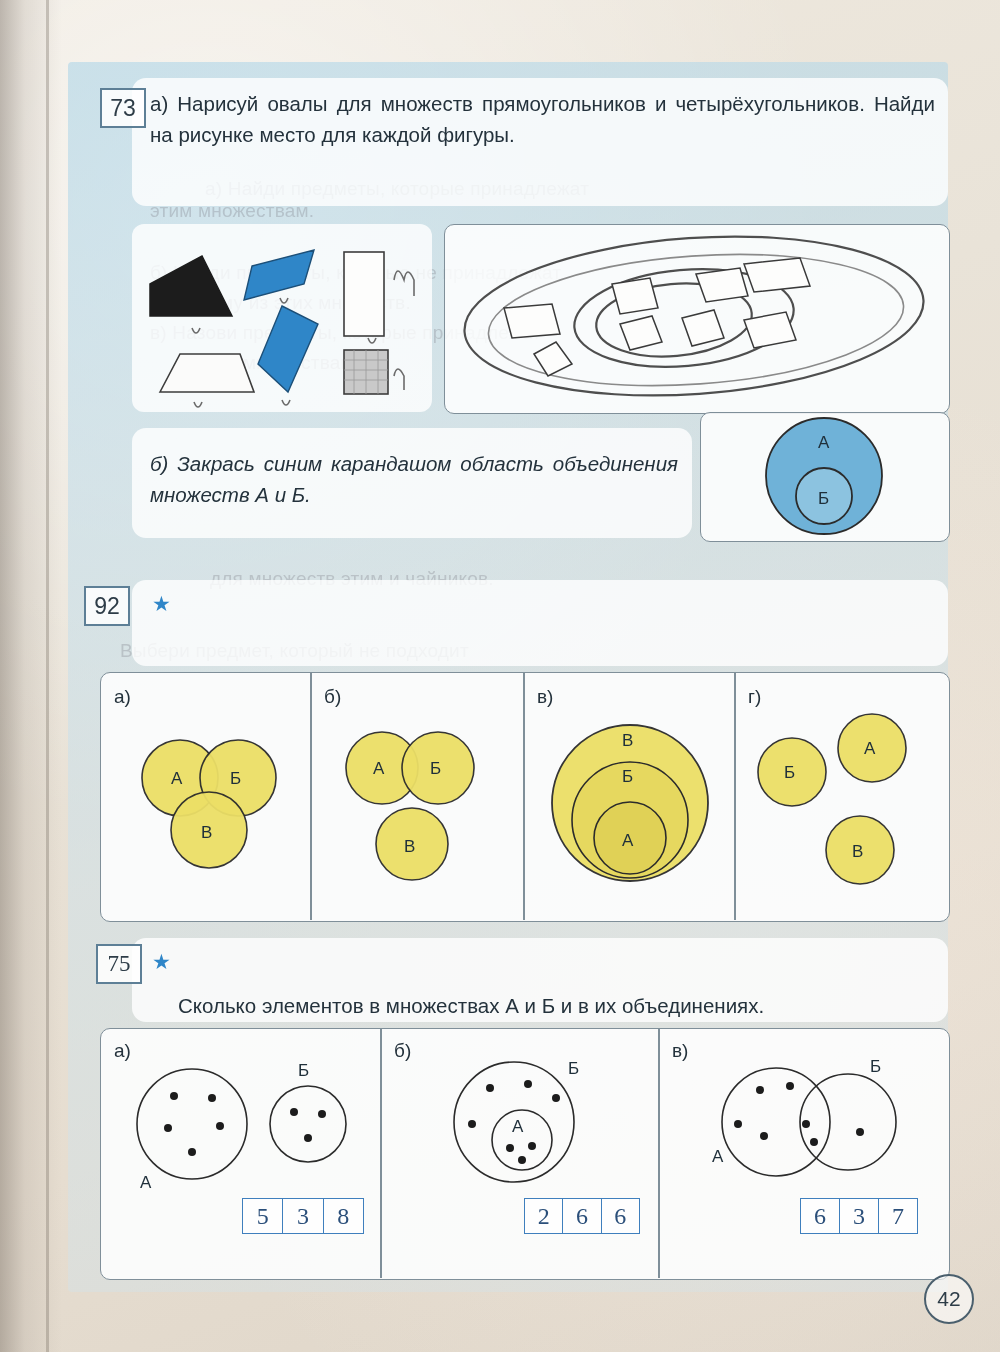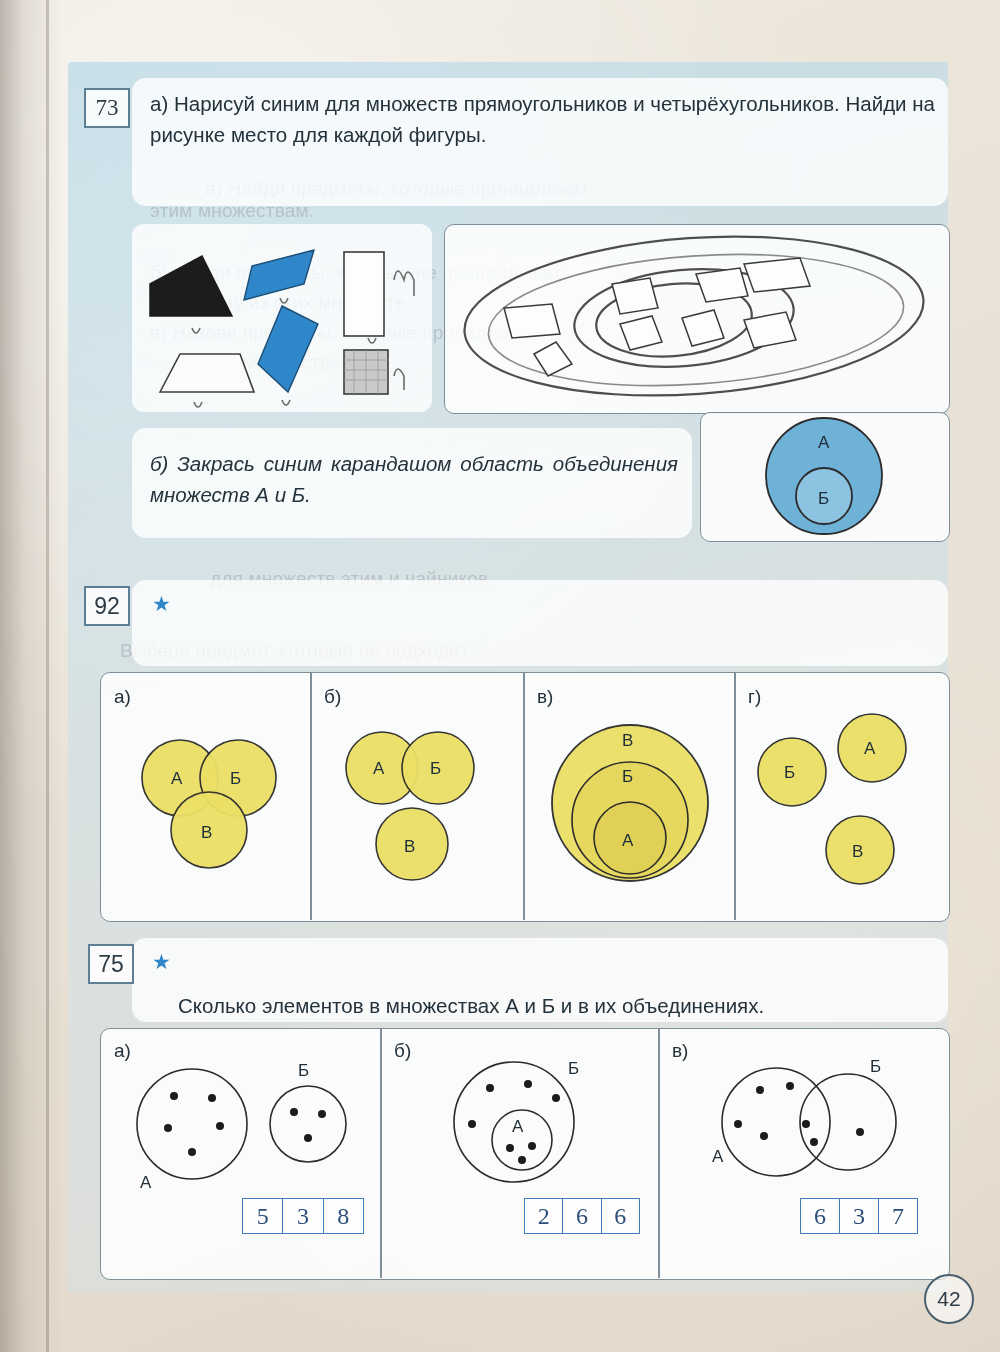--- a/index.html
+++ b/index.html
@@ -100,22 +100,22 @@
   <div class="ghost" style="left:205px;top:178px;">а) Найди предметы, которые принадлежат</div>
   <div class="ghost" style="left:150px;top:200px;">этим множествам.</div>
   <div class="ghost" style="left:150px;top:262px;">б) Найди предметы, которые не принадлежат</div>
   <div class="ghost" style="left:150px;top:292px;">ни одному из этих множеств.</div>
   <div class="ghost" style="left:150px;top:322px;">в) Назови предметы, которые принадлежат</div>
   <div class="ghost" style="left:195px;top:352px;">этим множествам.</div>
   <div class="ghost" style="left:210px;top:568px;">для множеств этим и чайников.</div>
   <div class="ghost" style="left:120px;top:640px;">Выбери предмет, который не подходит</div>
 
   <div class="exbox" style="left:132px;top:78px;width:816px;height:128px;"></div>
-  <div class="exnum" style="left:84px;top:88px;font-family:Liberation Serif, serif;">73</div>
-  <div class="task-text" style="left:150px;top:88px;width:785px;">а) Нарисуй синим для множеств прямоугольников и четырёхугольников. Найди на рисунке место для каждой фигуры.</div>
+  <div class="exnum" style="left:100px;top:88px;">73</div>
+  <div class="task-text" style="left:150px;top:88px;width:785px;">а) Нарисуй овалы для множеств прямоугольников и четырёхугольников. Найди на рисунке место для каждой фигуры.</div>
 
   <div class="exbox" style="left:132px;top:224px;width:300px;height:188px;border-radius:12px;"></div>
 
   <svg width="300" height="188" style="position:absolute;left:132px;top:224px;">
 
     <polygon points="18,60 70,32 100,92 18,92" fill="#1c1c1c" stroke="#1c1c1c" stroke-width="1.5"></polygon>
 
     <polygon points="28,168 48,130 108,130 122,168" fill="#fbfbfa" stroke="#3c3c3c" stroke-width="1.6"></polygon>
 
     <polygon points="120,42 182,26 172,60 112,76" fill="#2f86c8" stroke="#1c4f78" stroke-width="1.4"></polygon>
@@ -220,21 +220,21 @@
   <svg width="200" height="210" style="position:absolute;left:742px;top:700px;">
     <circle cx="50" cy="72" r="34" fill="#ecdf66" stroke="#2b2b2b" stroke-width="1.6" opacity="0.95"></circle>
     <circle cx="130" cy="48" r="34" fill="#ecdf66" stroke="#2b2b2b" stroke-width="1.6" opacity="0.95"></circle>
     <circle cx="118" cy="150" r="34" fill="#ecdf66" stroke="#2b2b2b" stroke-width="1.6" opacity="0.95"></circle>
     <text x="42" y="78" font-size="17" fill="#1f2f3a" font-family="Liberation Sans, sans-serif">Б</text>
     <text x="122" y="54" font-size="17" fill="#1f2f3a" font-family="Liberation Sans, sans-serif">А</text>
     <text x="110" y="157" font-size="17" fill="#1f2f3a" font-family="Liberation Sans, sans-serif">В</text>
   </svg>
 
   <div class="exbox" style="left:132px;top:938px;width:816px;height:84px;"></div>
-  <div class="exnum" style="left:88px;top:944px;">75</div>
+  <div class="exnum" style="left:96px;top:944px;font-family:Liberation Serif, serif;">75</div>
   <div style="position:absolute;left:152px;top:950px;"><span class="star">★</span></div>
   <div class="task-text" style="left:178px;top:950px;width:760px;margin-top:40px;">Сколько элементов в множествах А и Б  и в их объединениях.</div>
 
   <div class="framebox" style="left:100px;top:1028px;width:848px;height:250px;"></div>
   <div style="position:absolute;left:380px;top:1028px;width:1.6px;height:250px;background:#7f8f99;"></div>
   <div style="position:absolute;left:658px;top:1028px;width:1.6px;height:250px;background:#7f8f99;"></div>
 
   <div class="sub" style="left:114px;top:1040px;">а)</div>
   <div class="sub" style="left:394px;top:1040px;">б)</div>
   <div class="sub" style="left:672px;top:1040px;">в)</div>

